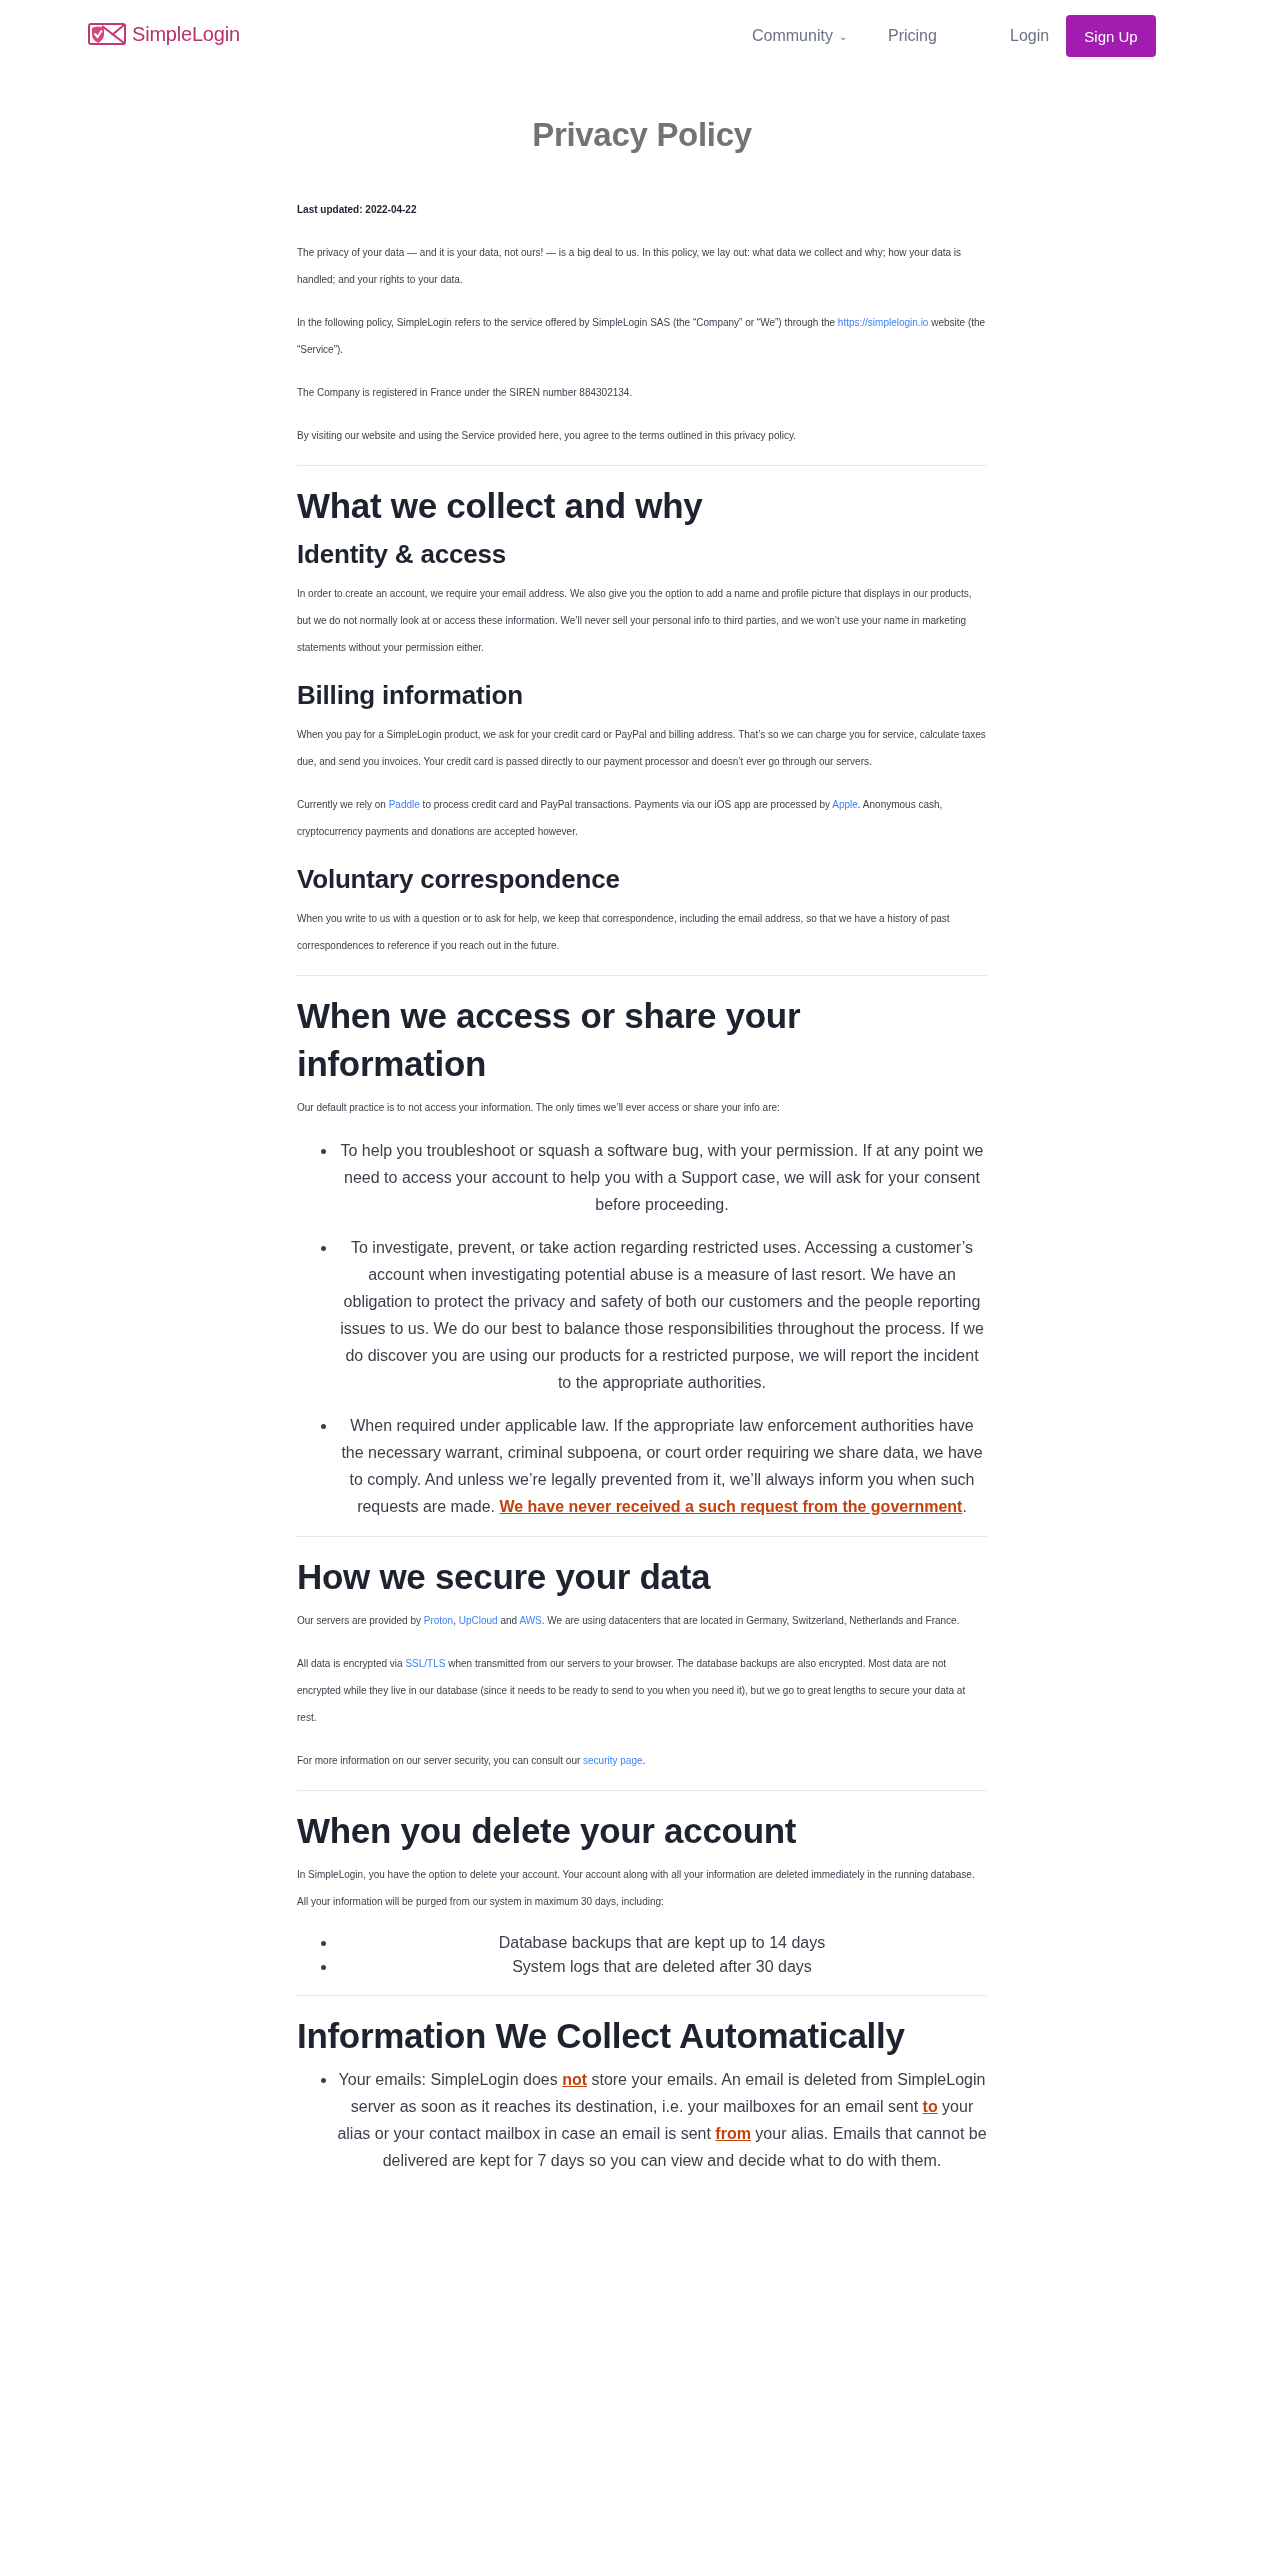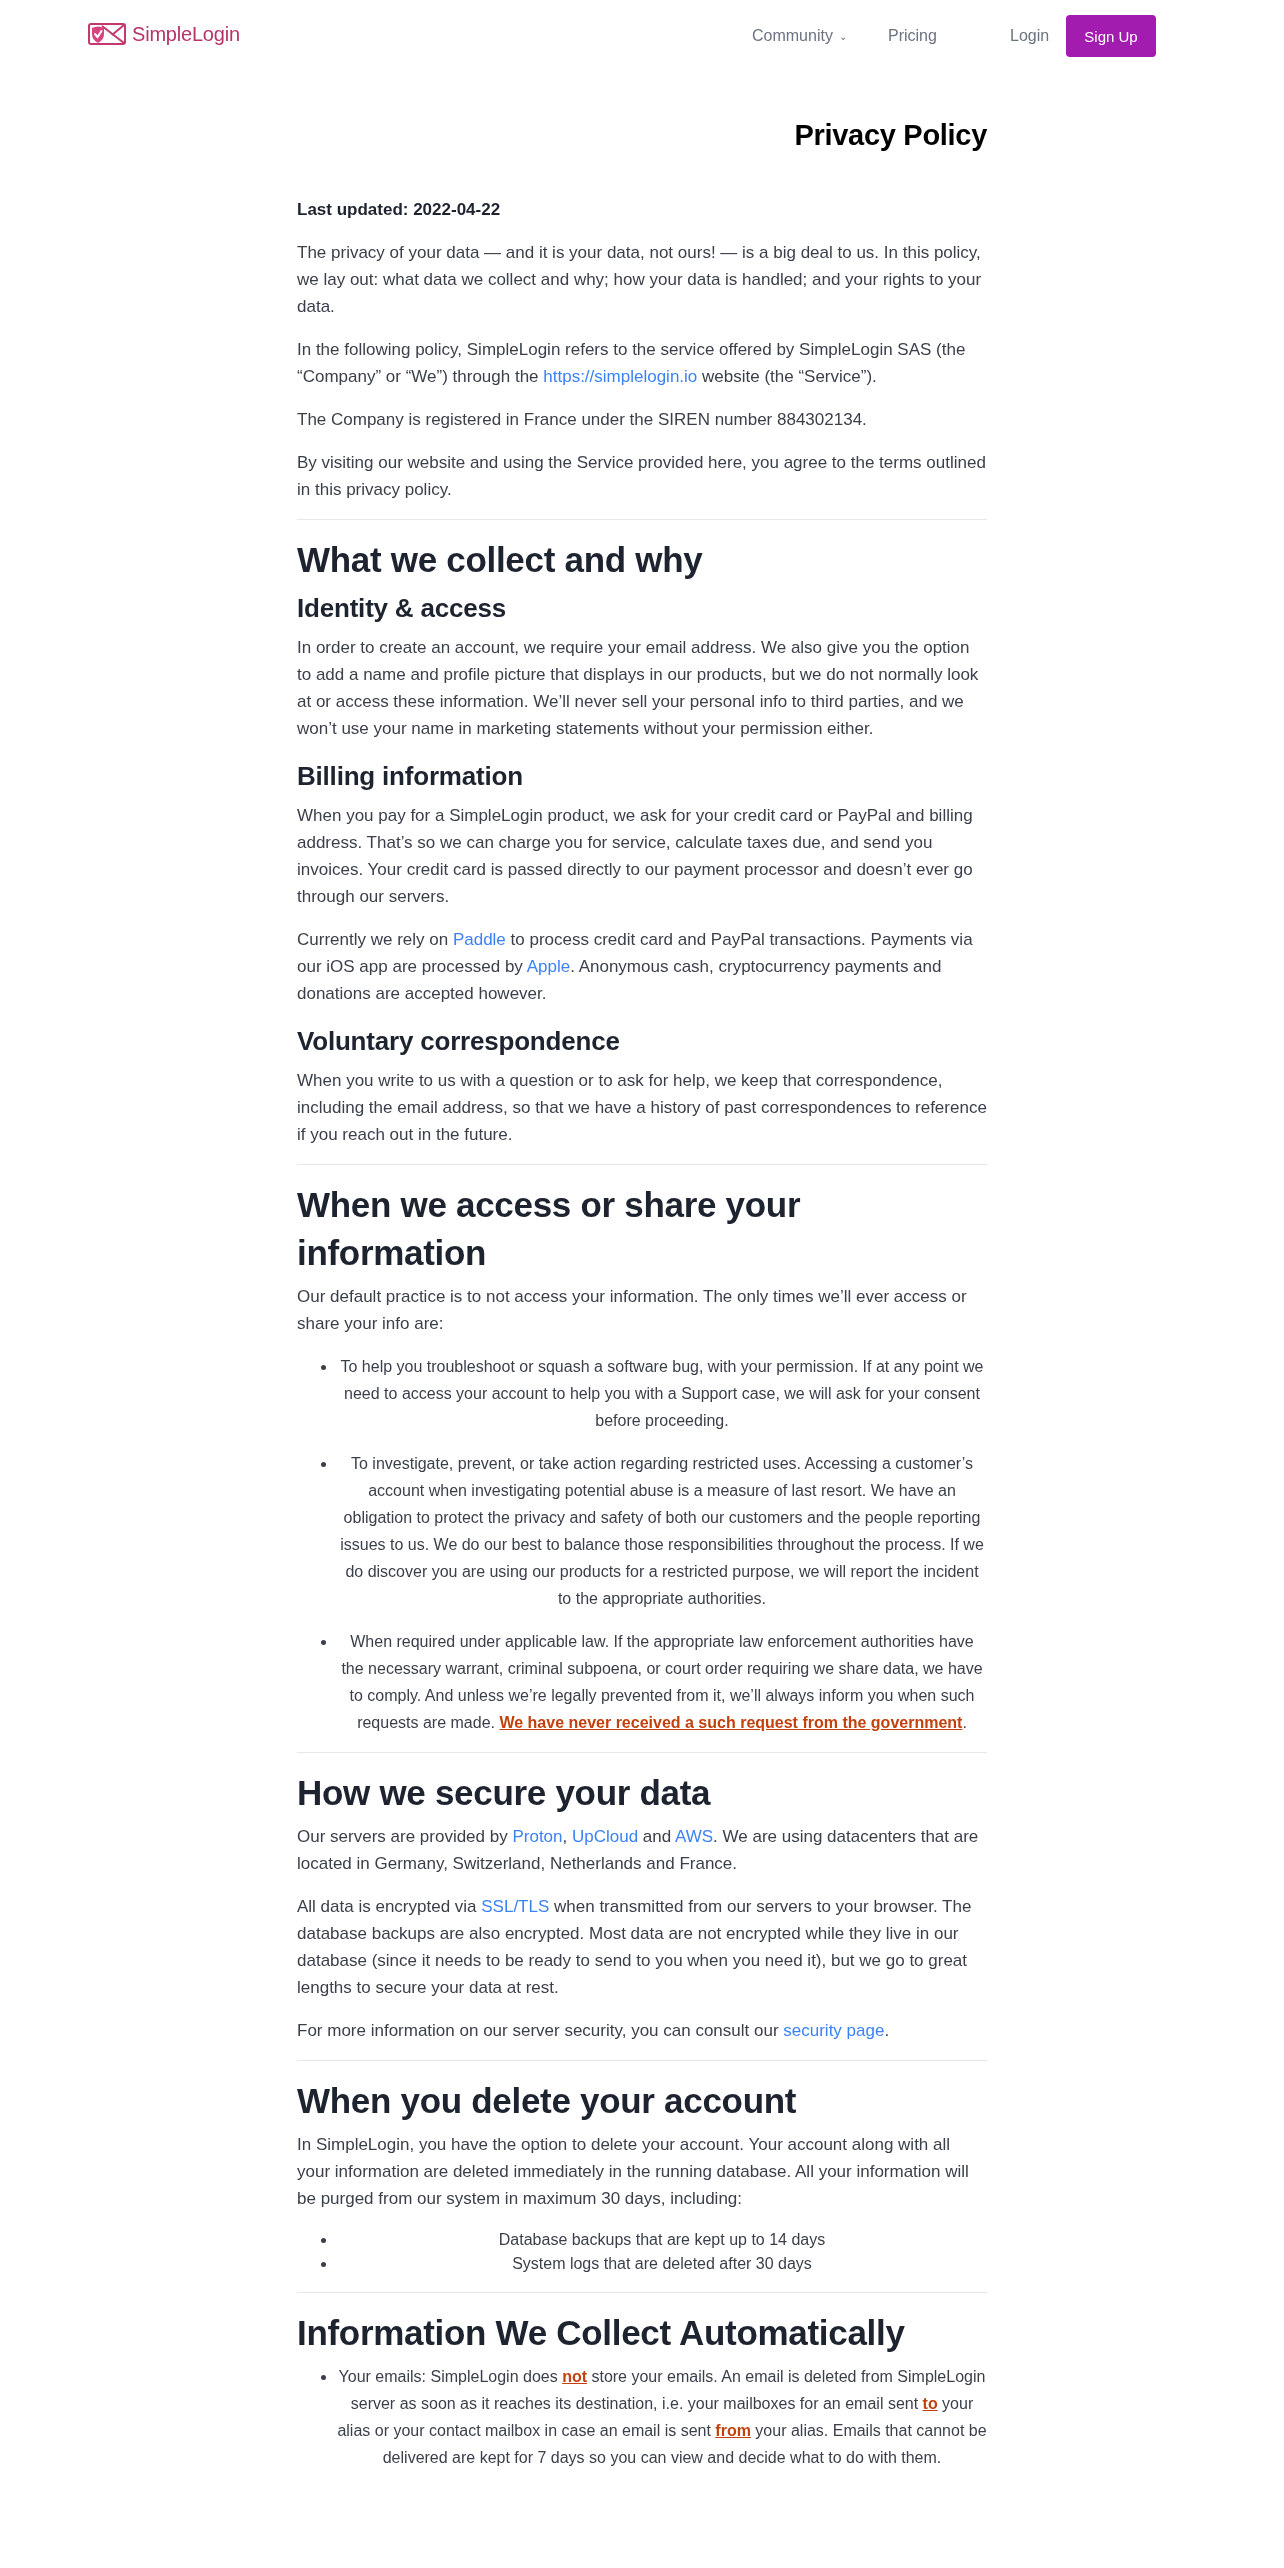--- a/index.html
+++ b/index.html
@@ -81,30 +81,30 @@
       line-height: 42px;
     }
 
     
     .content {
       position: relative;
       width: 690px;
       margin-left: 297px;
     }
     .page-title {
-      text-align: right;
-      font-size: 29px;
-      font-weight: bold;
-      color: #000000;
+      text-align: center;
+      font-size: 33px;
+      font-weight: bold;
+      color: #737373;
       margin: 36px 0 34px 0;
       line-height: 54px;
       letter-spacing: -0.3px;
     }
     p {
-      font-size: 17px;
+      font-size: 10px;
       line-height: 27px;
       margin: 0 0 16px 0;
       color: #3a3f4a;
     }
     .updated {
       font-weight: bold;
       color: #1e2330;
       margin-bottom: 16px;
     }
     a.link {

